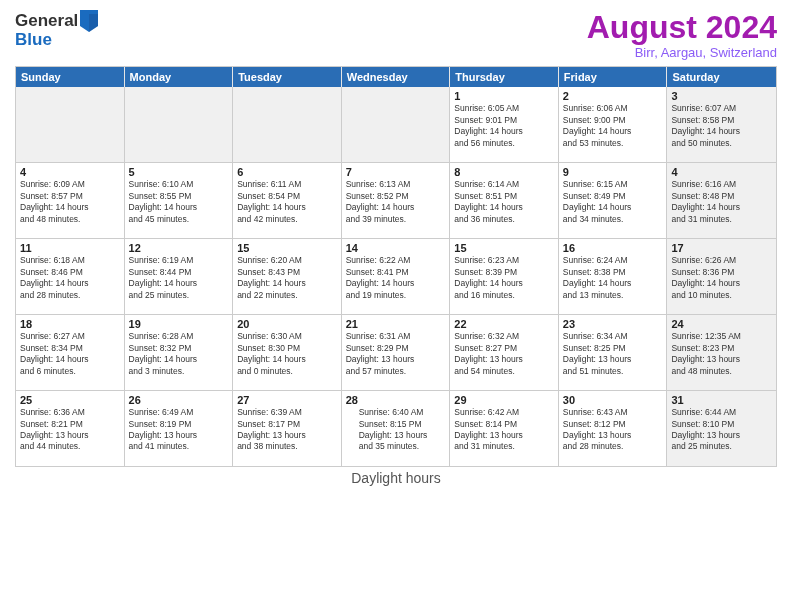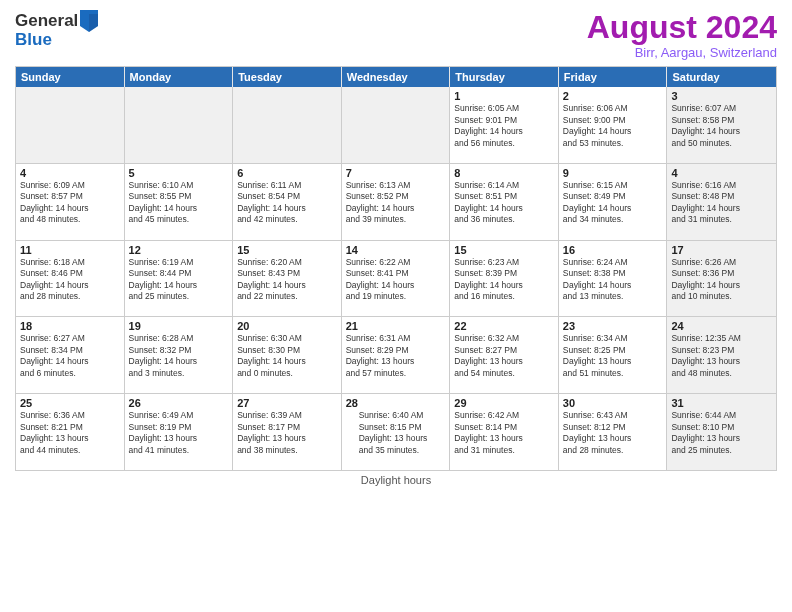--- a/index.html
+++ b/index.html
@@ -92,21 +92,21 @@
       color: #222;
       display: block;
       margin-bottom: 1px;
     }
     .cell-text {
       font-size: 8.5px;
       line-height: 1.35;
       color: #333;
     }
     .footer-note {
-      font-size: 11px;
+      font-size: 14px;
       color: #555;
       margin-top: 3px;
       text-align: center;
     }
   </style>
 </head>
 <body>
 
 <div class="page">
   <div class="header">

